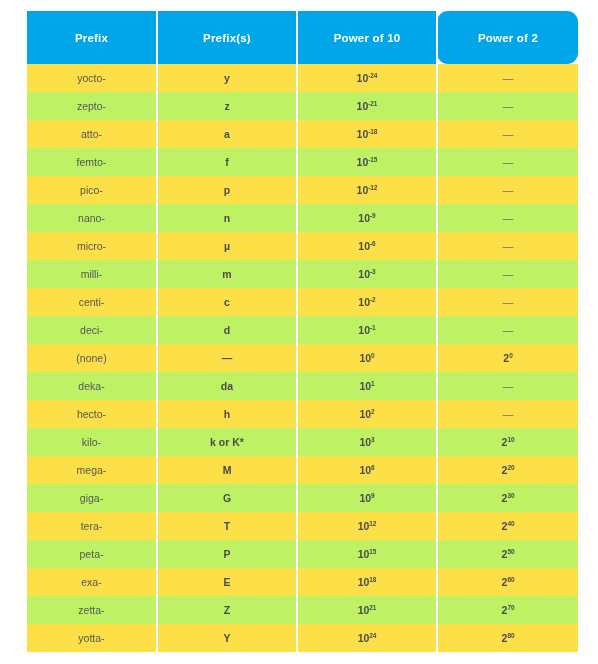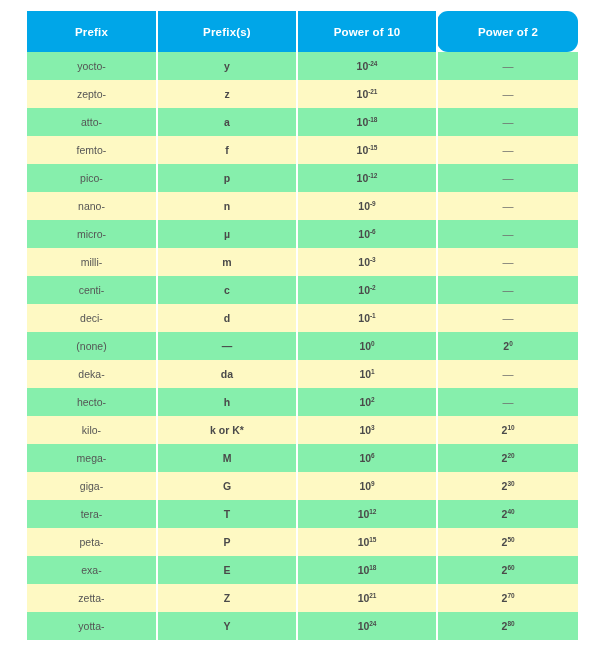--- a/index.html
+++ b/index.html
@@ -33,40 +33,40 @@
   table.prefix-table col.c3 { width: 141px; }
 
   thead th {
     background: #00a6e8;
     color: #ffffff;
     font-size: 11.5px;
     font-weight: bold;
     letter-spacing: 0.2px;
     text-align: center;
     height: 25px;
-    padding: 8px;
+    padding: 14px;
     border-right: 2px solid #ffffff;
     vertical-align: middle;
   }
   thead th:last-child { border-right: none; border-radius: 11px; }
 
   tbody td {
     height: 28px;
     padding: 0;
     text-align: center;
     vertical-align: middle;
     font-size: 10.5px;
     color: #4c4c4c;
     border-right: 2px solid #ffffff;
     line-height: 1;
   }
   tbody td:last-child { border-right: none; }
 
-  tbody tr.odd td { background: #86efac; }
-  tbody tr.even td { background: #fef9c3; }
+  tbody tr.odd td { background: #fde047; }
+  tbody tr.even td { background: #bef264; }
 
   tbody td.col-prefix { color: #555555; }
   tbody td.col-symbol { font-weight: bold; color: #4a4a4a; }
   tbody td.col-p10, tbody td.col-p2 { font-weight: bold; color: #4a4a4a; }
 
   .base { font-size: 10.5px; }
   .exp {
     font-size: 6.5px;
     vertical-align: super;
     line-height: 0;

